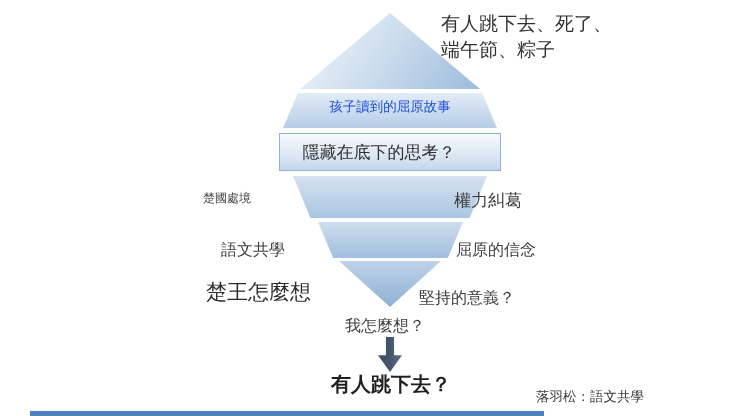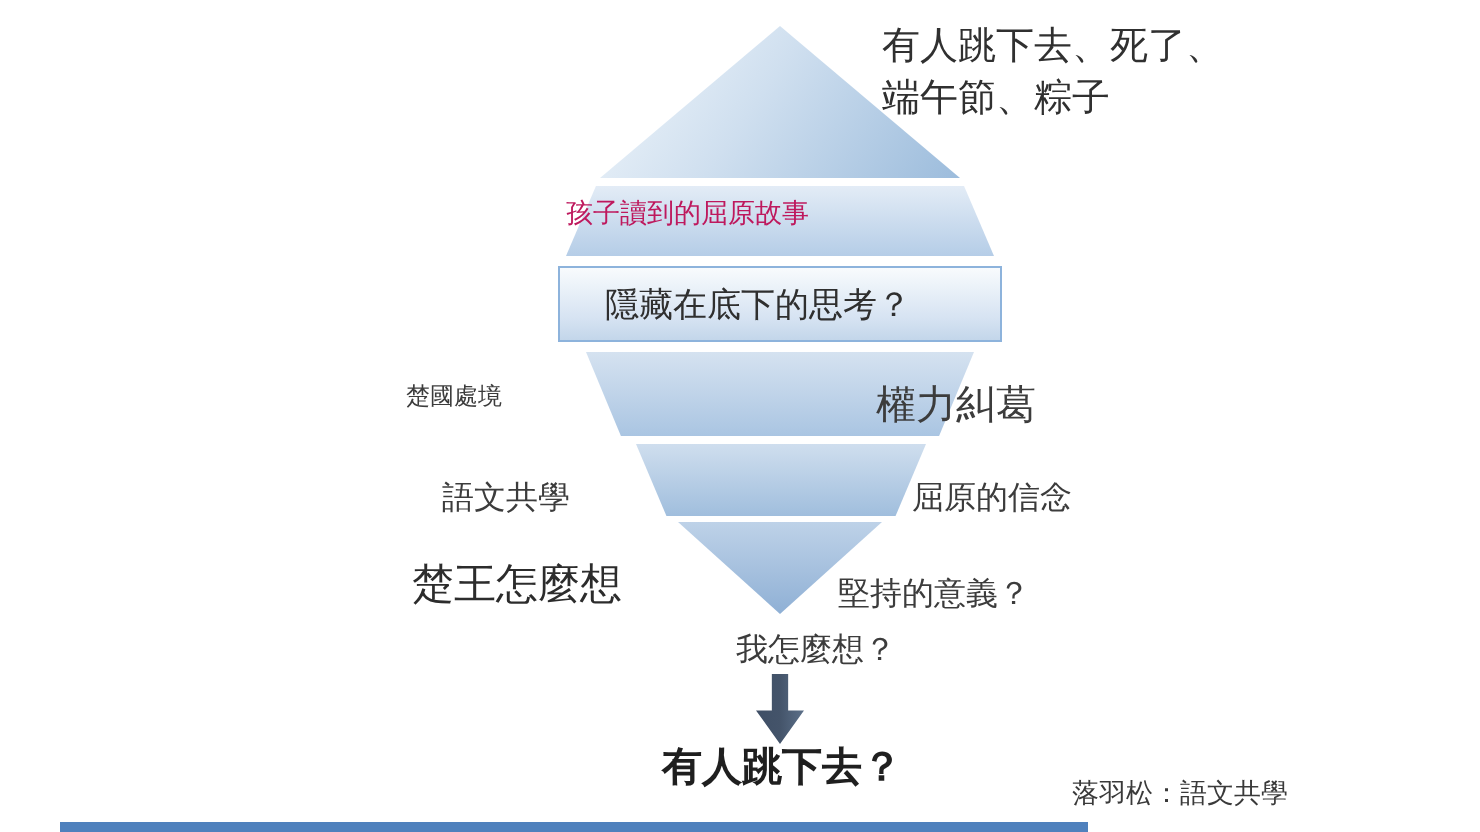--- a/index.html
+++ b/index.html
@@ -52,29 +52,29 @@
     background: linear-gradient(90deg, #3f4f66 0%, var(--arrow, #44546a) 50%, #5c7089 100%);
     clip-path: polygon(33% 0, 67% 0, 67% 52%, 100% 52%, 50% 100%, 0 52%, 33% 52%);
   }
   .footer-bar {
     left: 30px; top: 411px; width: 514px; height: 5px;
     background: var(--footer-bar, #4f81bd);
   }
 
   
   .note-topright { left: 441px; top: 11px; font-size: 19px; line-height: 26px; color: #303030; }
-  .t-story   { left: 283px; top: 98px;  width: 214px; text-align: left; font-size: 13.5px; color: #be185d; }
+  .t-story   { left: 283px; top: 98px;  width: 214px; text-align: center; font-size: 13.5px; color: #1d4ed8; }
   .t-hidden  { left: 279px; top: 142px; width: 200px; text-align: center; font-size: 17px; color: #2f2f2f; }
   .t-left-0  { left: 203px; top: 190px; font-size: 12px; }
-  .t-right-0 { left: 438px; top: 190px; font-size: 20px; }
+  .t-right-0 { left: 454px; top: 190px; font-size: 17px; }
   .t-left-1  { left: 221px; top: 239px; font-size: 16px; }
   .t-right-1 { left: 456px; top: 239px; font-size: 16px; }
   .t-left-2  { left: 206px; top: 278px; font-size: 21px; color: #2c2c2c; text-align: center; }
   .t-right-2 { left: 419px; top: 287px; font-size: 16px; }
-  .t-self    { left: 345px; top: 315px; font-size: 16px; margin-left: 23px; }
+  .t-self    { left: 345px; top: 315px; font-size: 16px; }
   .t-action  { left: 331px; top: 371px; font-size: 20px; font-weight: bold; color: #1f1f1f; }
   .t-credit  { left: 536px; top: 388px; font-size: 13.5px; color: #3a3a3a; }
 </style>
 </head>
 <body>
 
 <div class="abs" style="left:0;top:0;width:740px;height:416px;">
 
   <div class="shape tri-top"></div>
   <div class="shape slice-story"></div>

